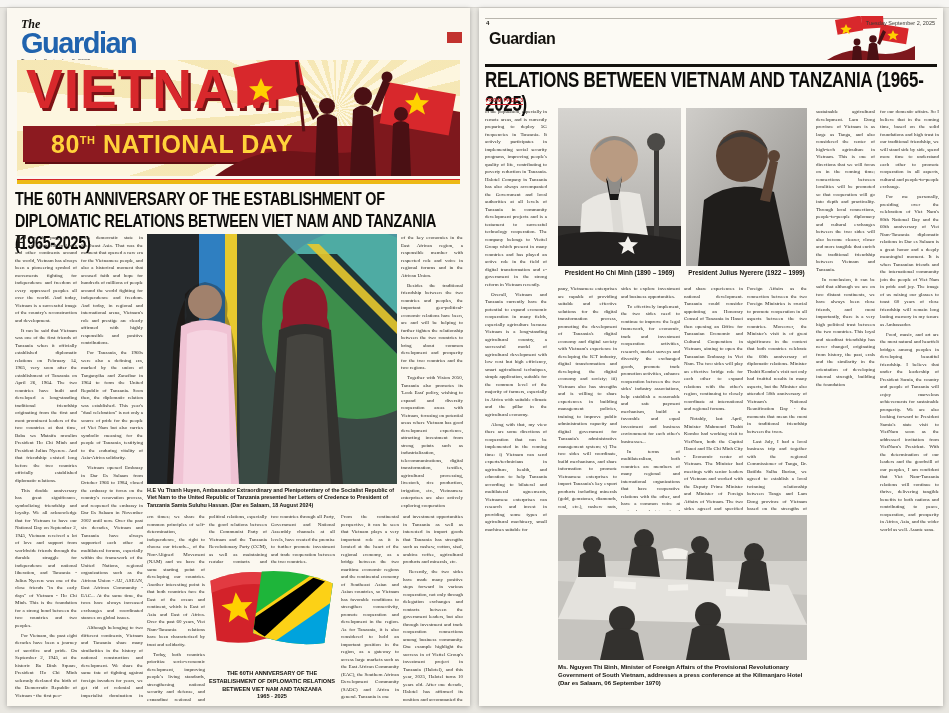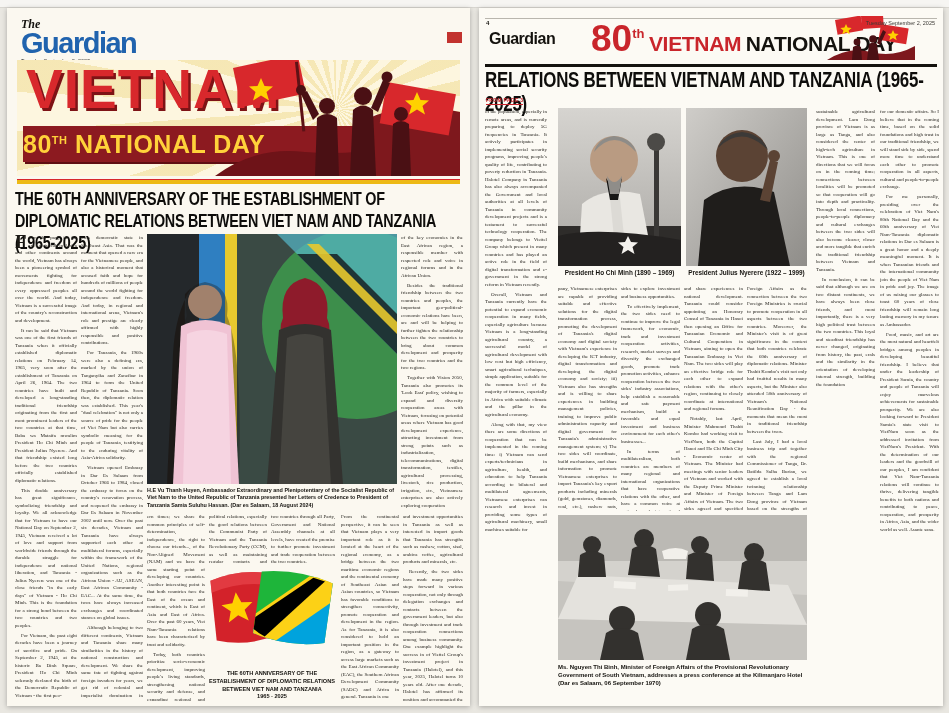--- a/index.html
+++ b/index.html
@@ -22,21 +22,21 @@
   .logo-the{font-family:"Liberation Serif",serif;font-style:italic;font-weight:bold;font-size:12px;color:#14120e;line-height:1;}
   .logo-main{font-family:"Liberation Sans",sans-serif;font-weight:900;font-size:29px;letter-spacing:-1.5px;color:#2063ae;line-height:.9;}
   .logo-date{font-size:5.5px;color:#3b3934;margin-top:2px;}
   .mast-accent{position:absolute;width:15px;height:11px;background:#c2332f;}
   
   .banner{position:absolute;left:10px;top:52px;width:443px;height:116px;overflow:hidden;
     background:#fdf6df;}
   .banner .rays{position:absolute;inset:0;background:repeating-conic-gradient(from 0deg at 72% 42%,#fdf6df 0deg 7deg,#f4e4ab 7deg 14deg);opacity:.8;}
   .banner-title{position:absolute;left:9px;top:2px;z-index:2;font-weight:900;font-size:55px;letter-spacing:1px;color:#d8282c;text-shadow:2.5px 2.5px 0 #7e1316;line-height:1;}
   .ribbon{position:absolute;left:6px;top:66px;width:330px;height:36px;background:#8c1a20;z-index:2;box-shadow:2px 2px 0 #5f0e12;}
-  .ribbon-text{position:absolute;left:0;top:4px;font-weight:900;font-size:25px;color:#ffd23a;letter-spacing:.5px;}
+  .ribbon-text{position:absolute;left:28px;top:4px;font-weight:900;font-size:25px;color:#ffd23a;letter-spacing:.5px;}
   .ribbon-text sup{font-size:11px;}
   .banner-art{position:absolute;right:0;top:0;height:116px;z-index:3;}
   .gold-rule{position:absolute;left:10px;top:171px;width:443px;height:4px;background:#edb915;border-top:1px solid #d8282c;}
   
   .headline{position:absolute;font-weight:900;color:#0e0d0b;transform-origin:left top;}
   #headline-left{left:8px;top:180px;width:585px;font-size:18.5px;line-height:1.18;letter-spacing:-.3px;transform:scaleX(.775);}
   #headline-right{left:6px;top:61px;width:590px;font-size:21.5px;line-height:1.1;letter-spacing:-.3px;transform:scaleX(.785);}
   .frompage{position:absolute;left:7px;top:89px;color:#c9252b;font-weight:bold;font-size:5px;letter-spacing:.3px;border-bottom:1px solid #c9252b;padding-bottom:1px;}
   
   .rp-rule-top{position:absolute;left:6px;top:10px;width:452px;height:1px;background:#b9b6ae;}
@@ -199,25 +199,20 @@
           <p>Recently, the two sides have made many positive steps forward in various cooperation, not only through delegation exchanges and contacts between the government leaders, but also through investment and trade cooperation connections among business community. One example highlight the success in of Viettel Group's investment project in Tanzania (Halotel), and this year, 2025, Halotel turns 10 years old. After one decade, Halotel has affirmed its position and accompanied the Tanzanian people with a network covering more than 80%</p>
         </div>
 
     </div>
   </div>
 
   <div class="page" id="page-right">
     <div class="rp-rule-top"></div>
     <div class="rp-pageno">4</div>
     <div class="rp-logo">Guardian</div>
-    <div class="rp-banner">
-      <span class="rp-80"><span>80</span><sup>th</sup></span>
-      <span class="rp-vietnam">VIETNAM</span>
-      <span class="rp-rest">NATIONAL DAY</span>
-    </div>
     <svg class="abs" style="right:28px;top:8px;" width="88" height="44" viewBox="0 0 88 44">
       <path d="M0 44 Q22 30 44 36 Q66 42 88 30 L88 44 Z" fill="#7e181d"></path>
       <g fill="#d8282c">
         <rect x="8" y="4" width="26" height="15" transform="rotate(-10 8 4)"></rect>
         <rect x="54" y="8" width="28" height="16" transform="rotate(9 54 8)"></rect>
         <rect x="34" y="0" width="22" height="13" transform="rotate(-4 34 0)"></rect>
       </g>
       <g fill="#ffd100">
         <path d="M19 8 l1.6 3.6 4 .3 -3 2.5 1.1 3.9 -3.7-2.3 -3.7 2.3 1.1-3.9 -3-2.5 4-.3 Z"></path>
         <path d="M66 14 l1.6 3.6 4 .3 -3 2.5 1.1 3.9 -3.7-2.3 -3.7 2.3 1.1-3.9 -3-2.5 4-.3 Z"></path>

